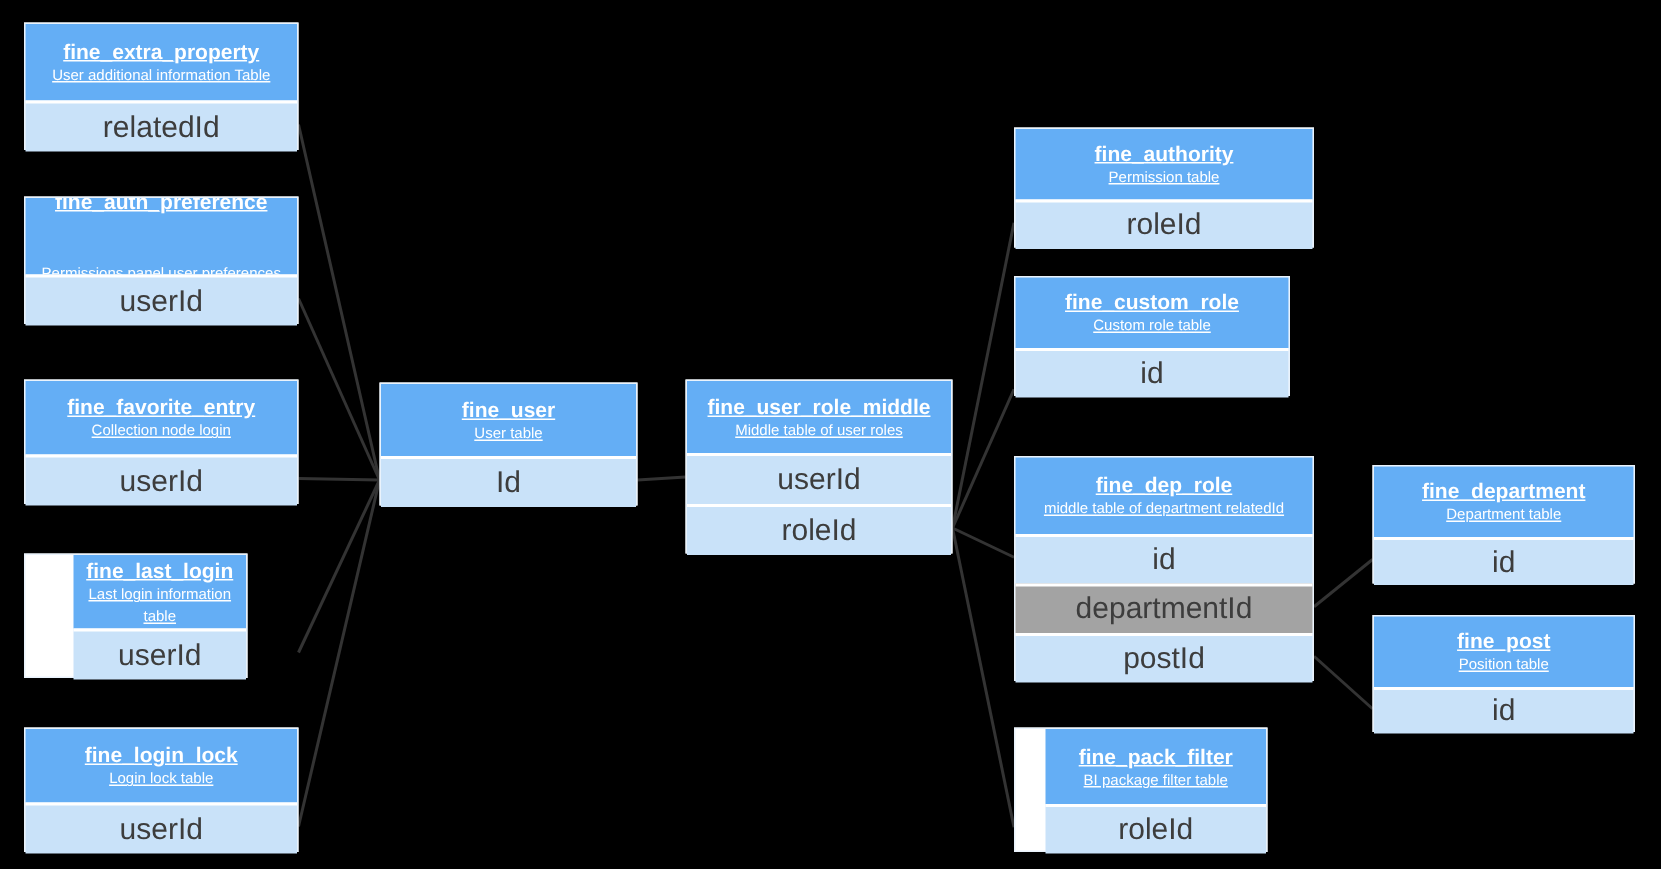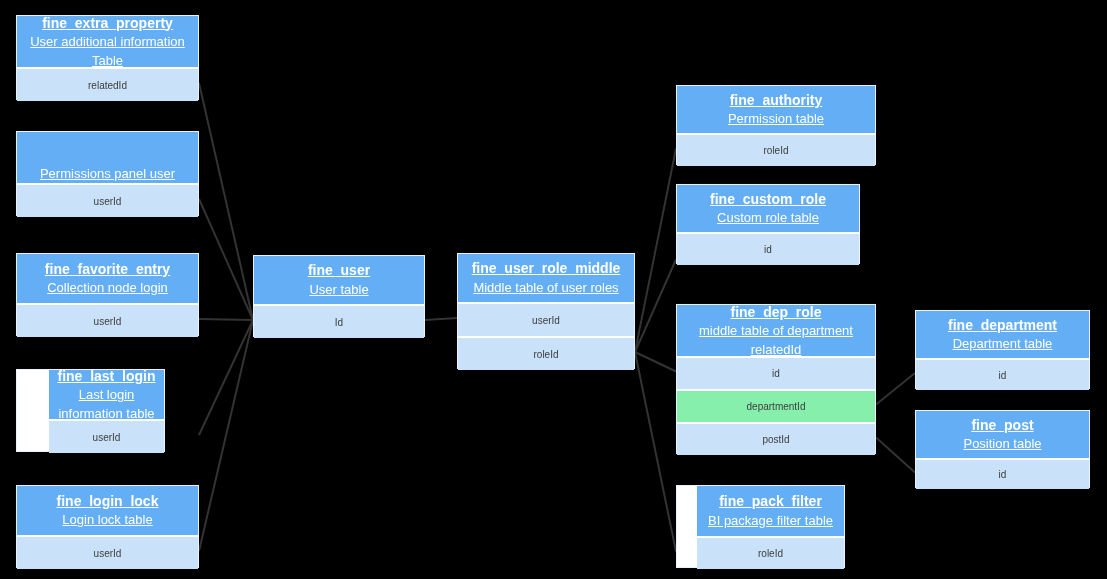--- a/index.html
+++ b/index.html
@@ -34,28 +34,28 @@
     text-align: center;
     line-height: 1.45;
     overflow: hidden;
     text-decoration: underline;
   }
   .table-title {
     font-weight: bold;
     font-size: 14px;
   }
   .table-subtitle {
-    font-size: 13px;
+    font-size: 10px;
     font-weight: normal;
   }
   .table-row {
     display: flex;
     align-items: center;
     justify-content: center;
-    font-size: 10px;
+    font-size: 20px;
     border-top: 2px solid #fff;
   }
 </style>
 </head>
 <body>
 
 <div id="canvas">
   <svg id="edges-layer" xmlns="http://www.w3.org/2000/svg" viewBox="0 0 1107 579">
       <line x1="199" y1="83" x2="253" y2="320" stroke="#333333" stroke-width="2"></line>
       <line x1="199" y1="199" x2="253" y2="320" stroke="#333333" stroke-width="2"></line>
@@ -134,21 +134,21 @@
         <div class="table-subtitle">Custom role table</div>
       </div>
       <div class="table-row" style="height: 33px; background: rgb(201, 226, 249); color: rgb(61, 61, 61);">id</div>
     </div>
     <div class="table-node" style="left: 676px; top: 304px; width: 200px; height: 150px;">
       <div class="table-header" style="height: 51px; background: rgb(100, 174, 245); color: rgb(255, 255, 255);">
         <div class="table-title">fine_dep_role</div>
         <div class="table-subtitle">middle table of department relatedId</div>
       </div>
       <div class="table-row" style="height: 33px; background: rgb(201, 226, 249); color: rgb(61, 61, 61);">id</div>
-      <div class="table-row" style="height: 33px; background: #86efac; color: rgb(61, 61, 61); text-align: center;">departmentId</div>
+      <div class="table-row" style="height: 33px; background: #a3a3a3; color: rgb(61, 61, 61); text-align: center;">departmentId</div>
       <div class="table-row" style="height: 33px; background: rgb(201, 226, 249); color: rgb(61, 61, 61);">postId</div>
     </div>
     <div class="table-node" style="left: 676px; top: 485px; width: 169px; height: 83px; padding-left: 20px;">
       <div class="table-header" style="height: 50px; background: rgb(100, 174, 245); color: rgb(255, 255, 255);">
         <div class="table-title">fine_pack_filter</div>
         <div class="table-subtitle">BI package filter table</div>
       </div>
       <div class="table-row" style="height: 33px; background: rgb(201, 226, 249); color: rgb(61, 61, 61);">roleId</div>
     </div>
     <div class="table-node" style="left: 915px; top: 310px; width: 175px; height: 79px;">

